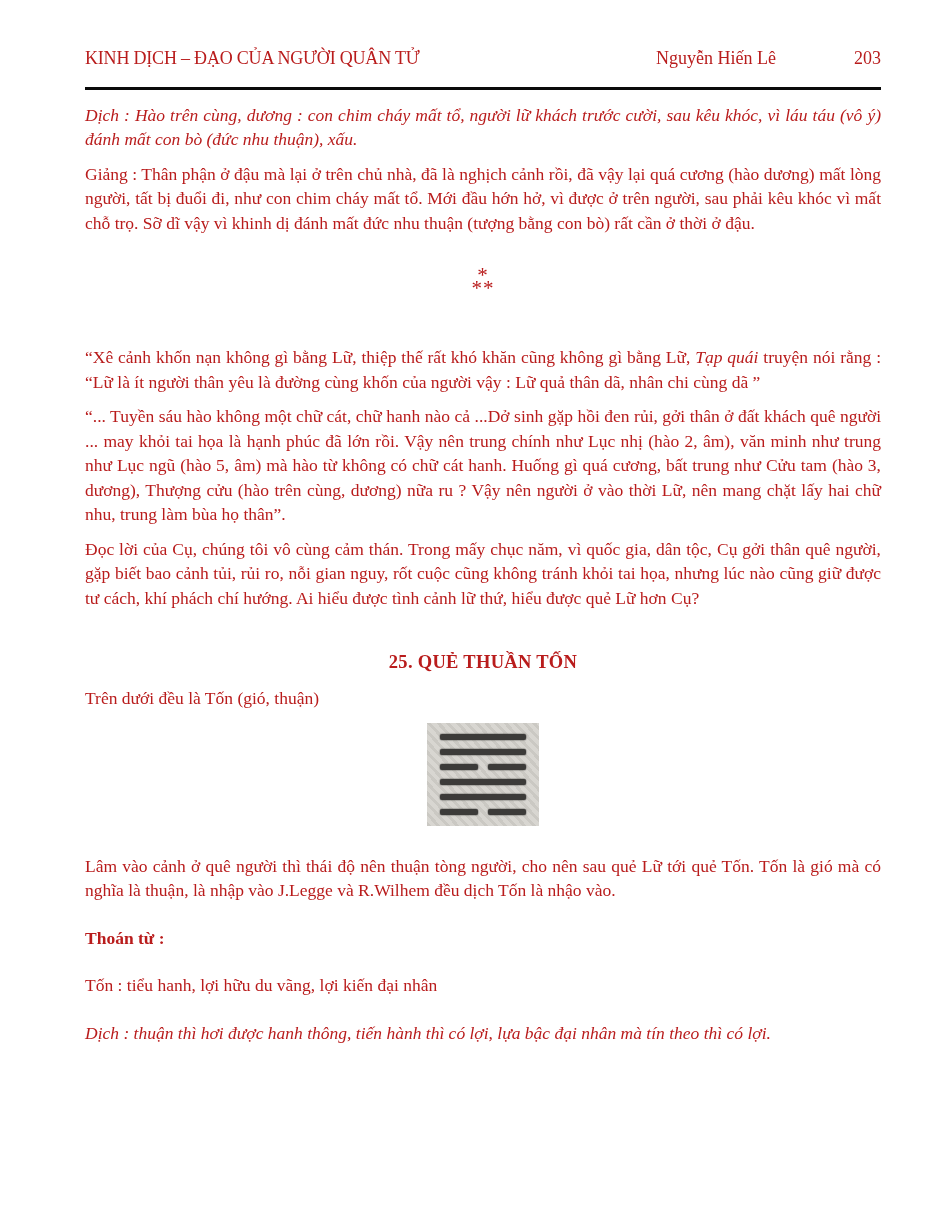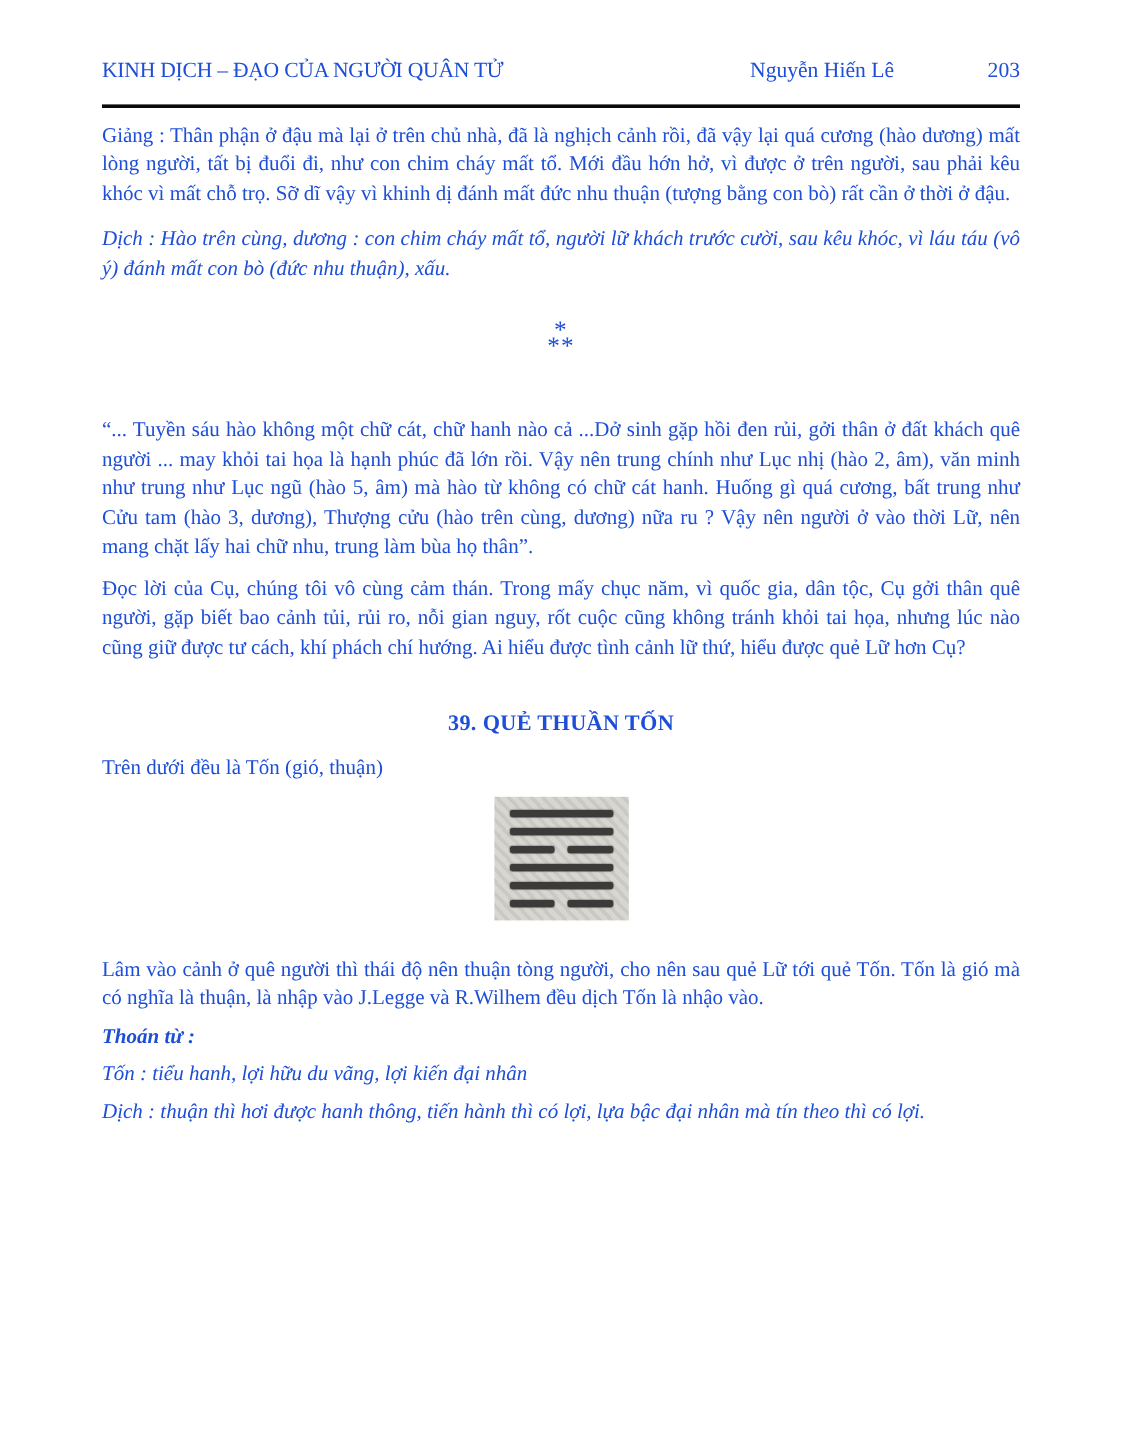--- a/index.html
+++ b/index.html
@@ -6,26 +6,26 @@
     margin: 0;
     padding: 0;
     background: #ffffff;
   }
   .page {
     position: relative;
     width: 935px;
     height: 1210px;
     margin: 0 auto;
     background: #ffffff;
-    color: #1d4ed8;
+    color: #b91c1c;
     font-family: "Liberation Serif", "DejaVu Serif", serif;
     font-size: 17.5px;
     line-height: 24.5px;
     box-sizing: border-box;
-    padding: 46px 85px 0 85px;
+    padding: 46px 54px 0 85px;
     overflow: hidden;
   }
   .header-row {
     display: flex;
     align-items: baseline;
     font-size: 18px;
     white-space: nowrap;
   }
   .header-title { flex: 1 1 auto; letter-spacing: -0.2px; }
   .header-author { margin-right: 78px; }
@@ -75,51 +75,52 @@
   .hexline .bar {
     height: 100%;
     background: #3c3b39;
     border-radius: 2px;
     box-shadow: 0 0 1px 0.5px rgba(60,59,57,0.55);
   }
   .hexline.solid .bar { width: 100%; }
   .hexline.broken .bar { width: 44%; }
   .bold { font-weight: bold; }
   .mt14 { margin-top: 28px; }
-  .mt12 { margin-top: 7px; font-style: italic; }
+  .mt12 { margin-top: 23px; }
 </style>
 </head>
 <body>
 
 <div class="page">
 
   <div class="header-row">
     <span class="header-title">KINH DỊCH – ĐẠO CỦA NGƯỜI QUÂN TỬ</span>
     <span class="header-author">Nguyễn Hiến Lê</span>
     <span class="header-page-number">203</span>
   </div>
   <hr class="header-rule">
 
+  <p class="para first italic">Dịch : Hào trên cùng, dương : con chim cháy mất tổ, người lữ khách trước cười, sau kêu khóc, vì láu táu (vô ý) đánh mất con bò (đức nhu thuận), xấu.</p>
+
   <p class="para">Giảng : Thân phận ở đậu mà lại ở trên chủ nhà, đã là nghịch cảnh rồi, đã vậy lại quá cương (hào dương) mất lòng người, tất bị đuổi đi, như con chim cháy mất tổ. Mới đầu hớn hở, vì được ở trên người, sau phải kêu khóc vì mất chỗ trọ. Sỡ dĩ vậy vì khinh dị đánh mất đức nhu thuận (tượng bằng con bò) rất cần ở thời ở đậu.</p>
-
-  <p class="para first italic">Dịch : Hào trên cùng, dương : con chim cháy mất tổ, người lữ khách trước cười, sau kêu khóc, vì láu táu (vô ý) đánh mất con bò (đức nhu thuận), xấu.</p>
 
   <div class="sep">
     <div>*</div>
     <div>**</div>
   </div>
   <div class="sep-gap"></div>
 
 
+  <p class="para"><span>“Xê cảnh khốn nạn không gì bằng Lữ, thiệp thế rất khó khăn cũng không gì bằng Lữ, </span><span class="italic">Tạp quái</span><span> truyện nói rằng : “Lữ là ít người thân yêu là đường cùng khốn của người vậy : Lữ quả thân dã, nhân chi cùng dã ”</span></p>
 
   <p class="para">“... Tuyền sáu hào không một chữ cát, chữ hanh nào cả ...Dở sinh gặp hồi đen rủi, gởi thân ở đất khách quê người ... may khỏi tai họa là hạnh phúc đã lớn rồi. Vậy nên trung chính như Lục nhị (hào 2, âm), văn minh như trung như Lục ngũ (hào 5, âm) mà hào từ không có chữ cát hanh. Huống gì quá cương, bất trung như Cửu tam (hào 3, dương), Thượng cửu (hào trên cùng, dương) nữa ru ? Vậy nên người ở vào thời Lữ, nên mang chặt lấy hai chữ nhu, trung làm bùa họ thân”.</p>
 
   <p class="para">Đọc lời của Cụ, chúng tôi vô cùng cảm thán. Trong mấy chục năm, vì quốc gia, dân tộc, Cụ gởi thân quê người, gặp biết bao cảnh tủi, rủi ro, nỗi gian nguy, rốt cuộc cũng không tránh khỏi tai họa, nhưng lúc nào cũng giữ được tư cách, khí phách chí hướng. Ai hiểu được tình cảnh lữ thứ, hiểu được quẻ Lữ hơn Cụ?</p>
 
-  <div class="section-heading">39. QUẺ THUẦN TỐN</div>
+  <div class="section-heading">25. QUẺ THUẦN TỐN</div>
   <div class="section-subtitle">Trên dưới đều là Tốn (gió, thuận)</div>
 
   <div class="hexagram">
       <div class="hexline solid">
         <div class="bar"></div>
       </div>
       <div class="hexline solid">
         <div class="bar"></div>
       </div>
       <div class="hexline broken">

